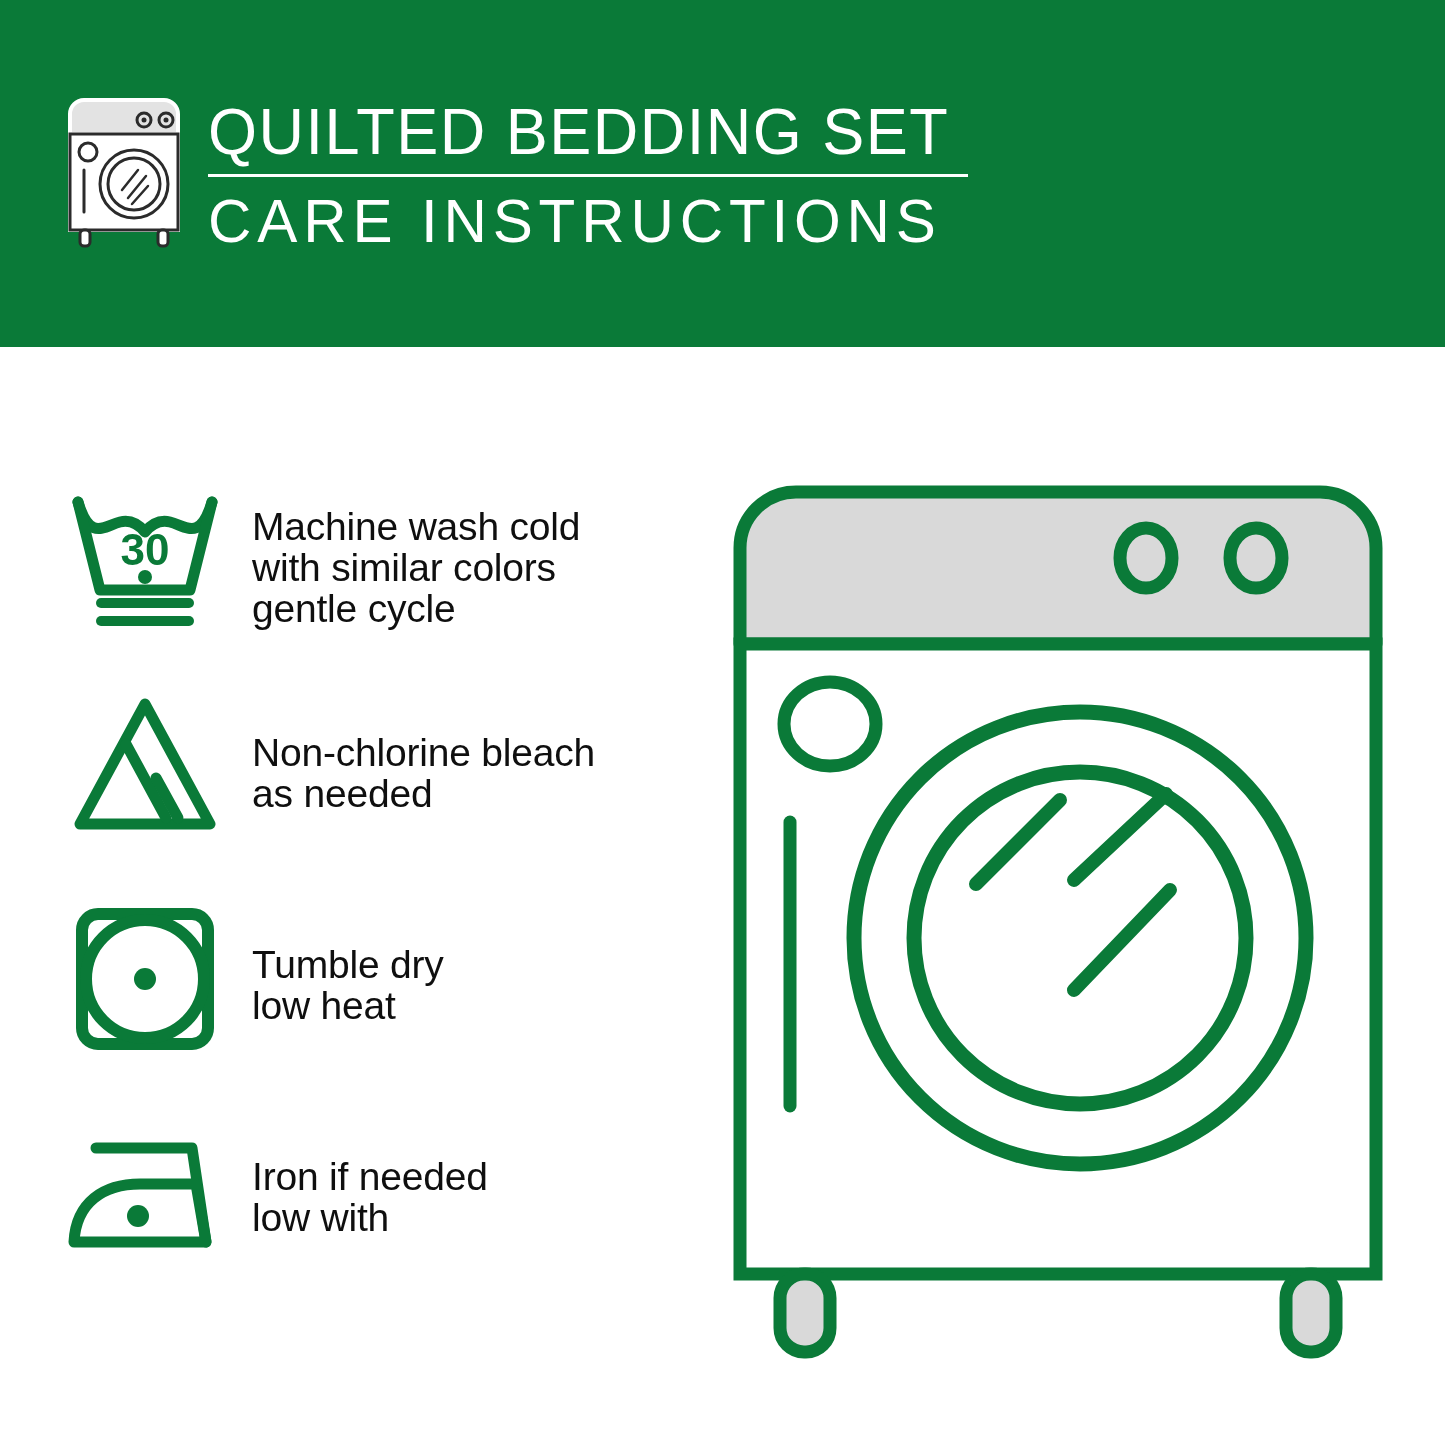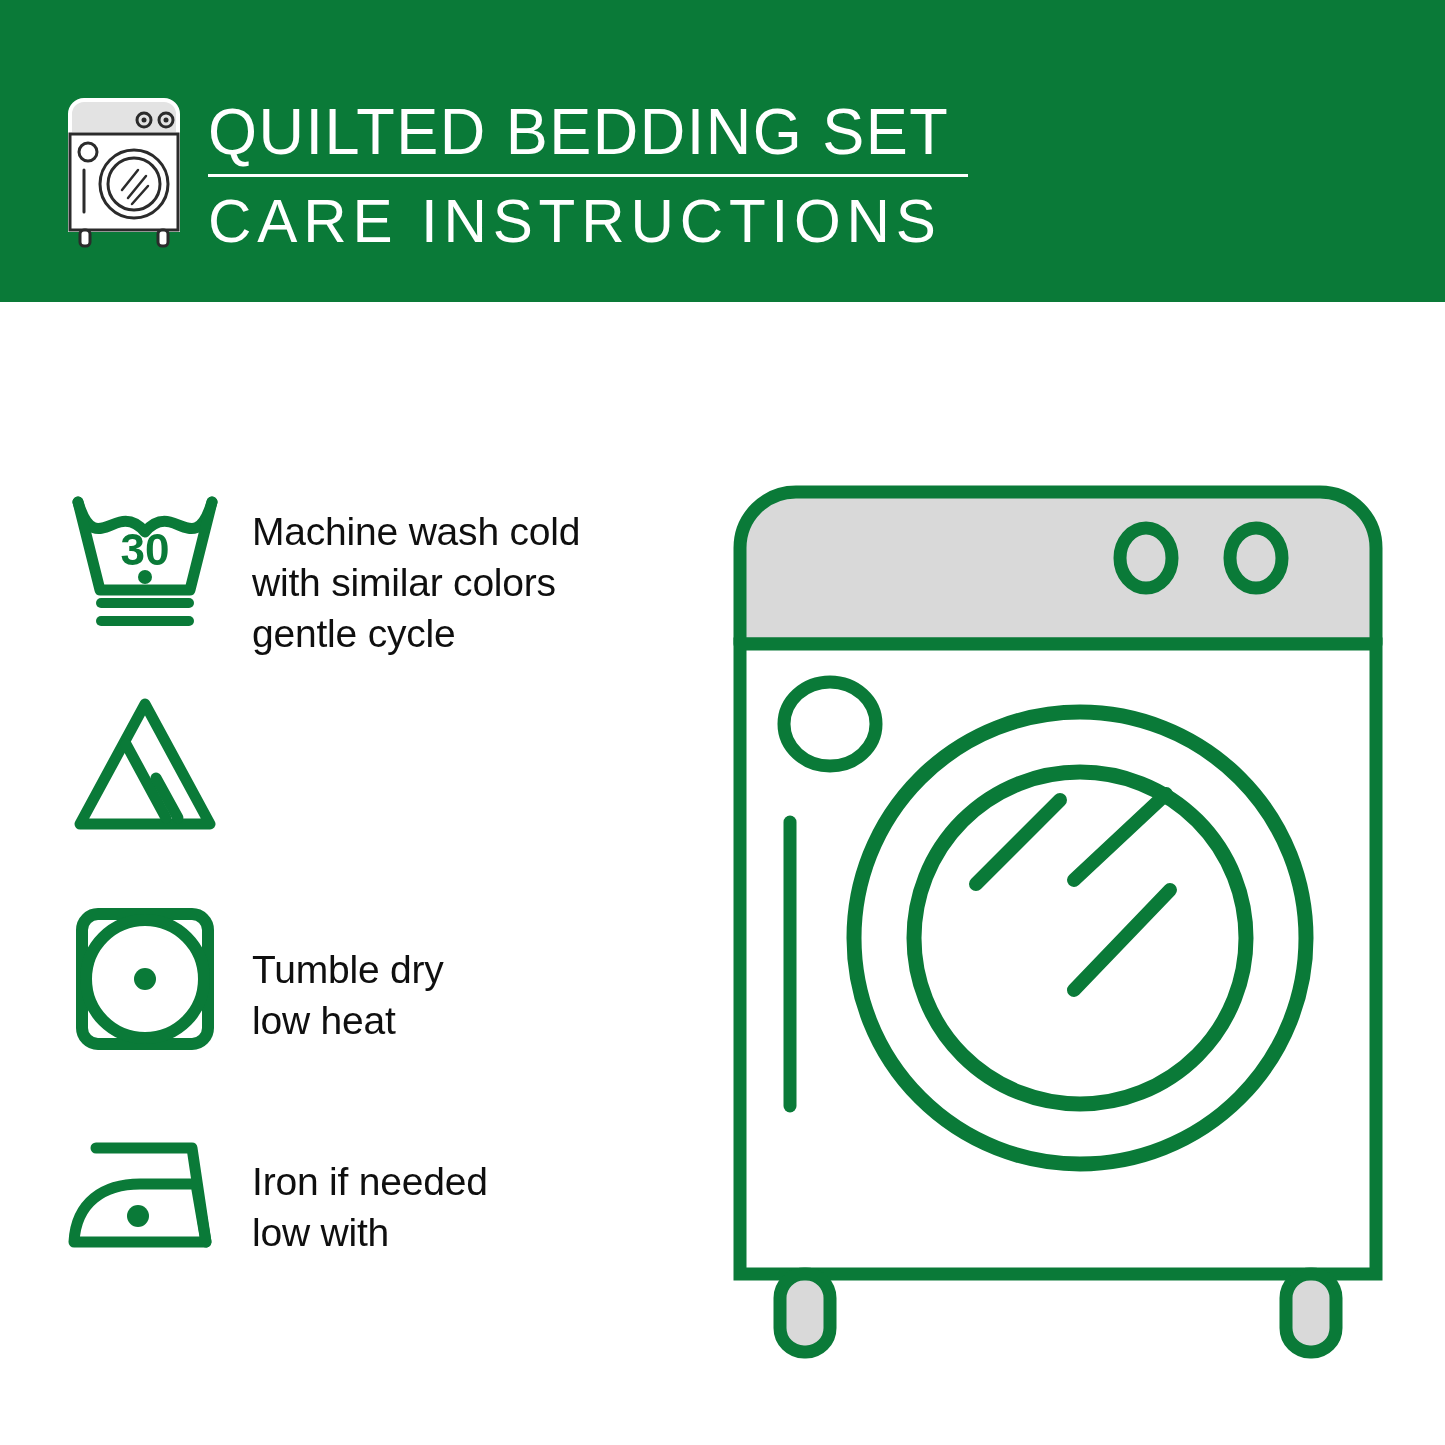--- a/index.html
+++ b/index.html
@@ -17,21 +17,21 @@
     background: #ffffff;
     overflow: hidden;
   }
 
   
   #header-band {
     position: absolute;
     left: 0;
     top: 0;
     width: 1445px;
-    height: 302px;
+    height: 347px;
     background: #0a7a38;
   }
   #header-inner {
     position: absolute;
     left: 62px;
     top: 92px;
     width: 1000px;
     height: 180px;
     display: flex;
     flex-direction: row;
@@ -97,21 +97,21 @@
     display: flex;
     align-items: center;
     justify-content: center;
   }
   .care-text {
     flex: 1 1 auto;
     padding-left: 22px;
     color: #0f0f0f;
     font-family: "Liberation Sans", sans-serif;
     font-size: 39px;
-    line-height: 51px;
+    line-height: 41px;
     font-weight: 400;
     letter-spacing: -0.2px;
     white-space: pre-line;
   }
   .care-row-wash .care-text { padding-top: 36px; }
   .care-row-bleach .care-text { padding-top: 50px; }
   .care-row-dry .care-text { padding-top: 50px; }
   .care-row-iron .care-text { padding-top: 50px; }
 
   
@@ -192,20 +192,22 @@
     <div class="care-row care-row-bleach">
       <div class="care-symbol">
         <svg viewBox="0 0 170 170" width="170" height="170">
 
           <path d="M85 22 L 150 142 L 20 142 Z" fill="none" stroke="#0a7a38" stroke-width="11" stroke-linejoin="round"></path>
 
           <line x1="66" y1="62" x2="106" y2="136" stroke="#0a7a38" stroke-width="11" stroke-linecap="round"></line>
           <line x1="96" y1="96" x2="118" y2="136" stroke="#0a7a38" stroke-width="11" stroke-linecap="round"></line>
         </svg>
       </div>
+      <div class="care-text">Non-chlorine bleach
+as needed</div>
     </div>
 
     <div class="care-row care-row-dry">
       <div class="care-symbol">
         <svg viewBox="0 0 170 170" width="170" height="170">
           <rect x="22" y="20" width="126" height="130" rx="16" fill="none" stroke="#0a7a38" stroke-width="12"></rect>
           <circle cx="85" cy="85" r="59" fill="none" stroke="#0a7a38" stroke-width="12"></circle>
           <circle cx="85" cy="85" r="11" fill="#0a7a38"></circle>
         </svg>
       </div>

